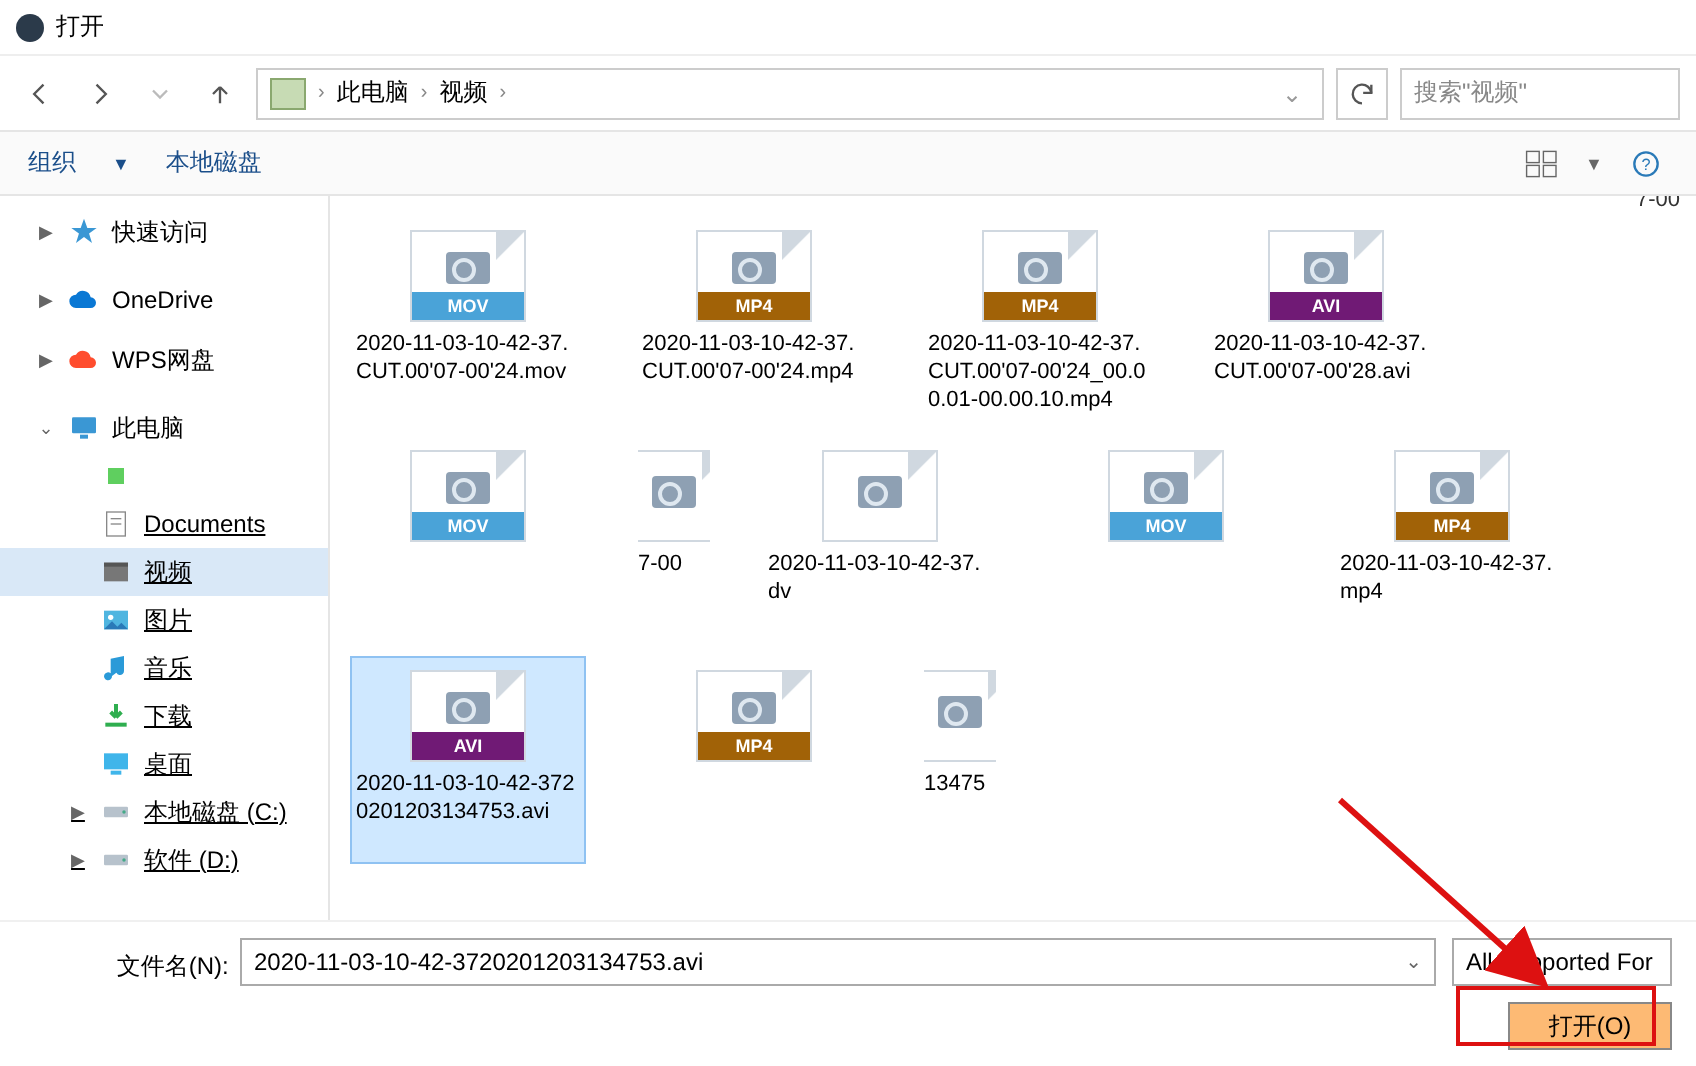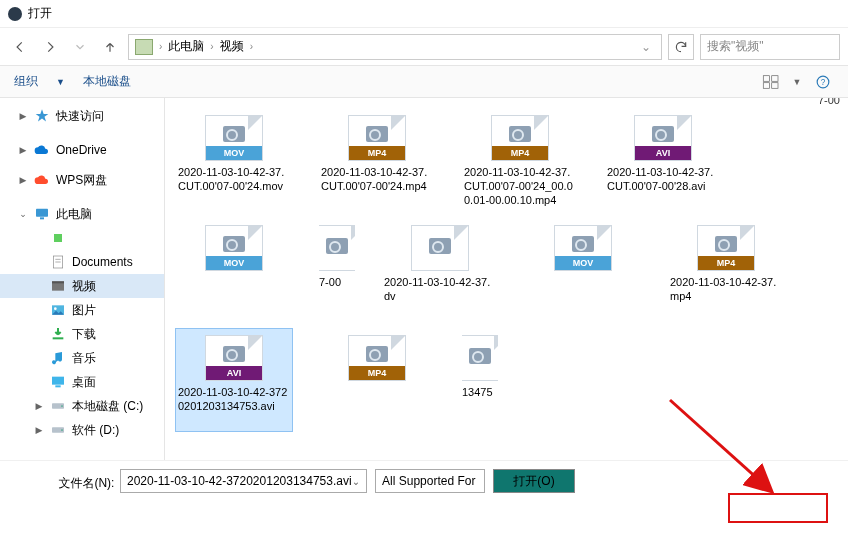--- a/index.html
+++ b/index.html
@@ -19,21 +19,21 @@
 .refresh-btn { width: 26px; height: 26px; border: 1px solid #ccc; display: flex; align-items: center; justify-content: center; }
 .search { width: 140px; height: 26px; border: 1px solid #ccc; display: flex; align-items: center; padding: 0 6px; color: #888; gap: 4px; }
 
 .toolbar { height: 32px; display: flex; align-items: center; padding: 0 14px; gap: 18px; background: #fafafa; border-bottom: 1px solid #e5e5e5; color: #1a4e8a; }
 .toolbar .right { margin-left: auto; display: flex; gap: 4px; }
 .tool-icon { width: 22px; height: 18px; display: flex; align-items: center; justify-content: center; color: #555; }
 
 .content { display: flex; height: 362px; }
 .sidebar { width: 165px; border-right: 1px solid #e5e5e5; overflow-y: auto; padding-top: 6px; }
 .side-item { display: flex; align-items: center; height: 24px; padding-left: 18px; gap: 6px; cursor: default; }
-.side-item.l2 { padding-left: 34px; }
+.side-item.l2 { padding-left: 34px; text-decoration: underline; }
 .side-item.sel { background: #d9e8f7; }
 .side-item .exp { width: 10px; font-size: 9px; color: #666; display: inline-block; text-align: center; }
 .side-item .noexp { width: 10px; display: inline-block; }
 .si-ico { width: 16px; height: 16px; display: flex; align-items: center; justify-content: center; }
 .side-label { font-size: 12px; white-space: nowrap; }
 
 .files { flex: 1; display: flex; flex-wrap: wrap; align-content: flex-start; gap: 6px 25px; padding: 10px 10px; overflow-y: auto; position: relative; }
 .truncated-label { position: absolute; top: -4px; right: 8px; font-size: 11px; color: #333; }
 .file { width: 118px; display: flex; flex-direction: column; align-items: center; padding: 6px 2px 4px; border: 1px solid transparent; }
 .file.sel { background: #cfe8ff; border-color: #8fc2f2; }
@@ -41,28 +41,28 @@
 .thumb .fold { position: absolute; top: 0; right: 0; width: 14px; height: 14px; background: linear-gradient(135deg, #d0d8e0 48%, #fff 52%); }
 .thumb .cam { width: 22px; height: 16px; background: #8ea0b3; border-radius: 2px; margin-bottom: 4px; position: relative; }
 .thumb .cam::before { content: ""; position: absolute; left: 3px; top: 3px; width: 8px; height: 8px; border: 2px solid #dfe8f0; border-radius: 50%; }
 .thumb .badge { width: 100%; height: 14px; display: flex; align-items: center; justify-content: center; font-size: 9px; font-weight: bold; color: #fff; }
 .b-mov { background: #4aa3d8; } .b-mp4 { background: #a16207; } .b-avi { background: #701a75; }
 .thumb.nobadge { justify-content: center; }
 .fname { font-size: 11px; text-align: left; line-height: 14px; margin-top: 4px; min-height: 42px; word-break: break-all; }
 .file.half { width: 38px; overflow: hidden; }
 .file.half .fname { width: 36px; }
 
-.bottombar { padding: 8px 12px 8px 120px; display: flex; gap: 8px; position: relative; border-top: 1px solid #f0f0f0; }
+.bottombar { padding: 8px 12px 8px 120px; display: flex; flex-direction: column; gap: 8px; position: relative; border-top: 1px solid #f0f0f0; }
 .fn-label { position: absolute; left: 120px; top: 14px; transform: translateX(-110%); font-size: 12px; }
 .row1 { display: flex; gap: 8px; }
 .fn-input { flex: 1; height: 24px; border: 1px solid #aaa; padding: 0 6px; font-size: 12px; display: flex; align-items: center; justify-content: space-between; background: #fff; }
 .fn-input .dd { color: #666; font-size: 10px; }
 .filter { width: 110px; height: 24px; border: 1px solid #aaa; display: flex; align-items: center; padding: 0 6px; font-size: 12px; white-space: nowrap; overflow: hidden; }
 .row2 { display: flex; justify-content: flex-end; gap: 8px; }
-.btn { min-width: 82px; height: 24px; border: 1px solid #888; background: #0f766e; display: flex; align-items: center; justify-content: center; font-size: 12px; }
+.btn { min-width: 82px; height: 24px; border: 1px solid #888; background: #fdba74; display: flex; align-items: center; justify-content: center; font-size: 12px; }
 .open-annot { position: absolute; border: 2px solid #d11; pointer-events: none; }
 .arrow-annot { position: absolute; pointer-events: none; }
 
 
 .ico-star svg, .ico-cloud svg, .ico-wps svg, .ico-pc svg, .ico-doc svg, .ico-vid svg, .ico-img svg, .ico-dl svg, .ico-music svg, .ico-desk svg, .ico-drive svg { width: 16px; height: 16px; }
 </style>
 </head>
 <body>
 
 <div class="titlebar">
@@ -216,36 +216,36 @@
           <svg viewBox="0 0 24 24">
             <rect x="3" y="5" width="18" height="14" fill="#4fb5e0"></rect>
             <circle cx="8" cy="10" r="2" fill="#fff"></circle>
             <path d="M3 19l6-6 4 4 3-3 5 5H3z" fill="#2a7ab8"></path>
           </svg>
         </span>
       <span class="side-label">图片</span>
     </div>
     <div class="side-item l2">
       <span class="noexp"></span>
+      <span class="si-ico ico-music">
+          <svg viewBox="0 0 24 24">
+            <path d="M9 18a3 3 0 11-1-2V5l10-2v11a3 3 0 11-1-2" fill="#2a9ad8"></path>
+          </svg>
+        </span>
+      <span class="side-label">音乐</span>
+    </div>
+    <div class="side-item l2">
+      <span class="noexp"></span>
       <span class="si-ico ico-dl">
           <svg viewBox="0 0 24 24">
             <path d="M12 3v10m0 0l-4-4m4 4l4-4" stroke="#2fae4f" stroke-width="3" fill="none"></path>
             <rect x="4" y="17" width="16" height="3" fill="#2fae4f"></rect>
           </svg>
         </span>
       <span class="side-label">下载</span>
-    </div>
-    <div class="side-item l2">
-      <span class="noexp"></span>
-      <span class="si-ico ico-music">
-          <svg viewBox="0 0 24 24">
-            <path d="M9 18a3 3 0 11-1-2V5l10-2v11a3 3 0 11-1-2" fill="#2a9ad8"></path>
-          </svg>
-        </span>
-      <span class="side-label">音乐</span>
     </div>
     <div class="side-item l2">
       <span class="noexp"></span>
       <span class="si-ico ico-desk">
           <svg viewBox="0 0 24 24">
             <rect x="3" y="4" width="18" height="12" fill="#3fb5ea"></rect>
             <rect x="8" y="17" width="8" height="3" fill="#3fb5ea"></rect>
           </svg>
         </span>
       <span class="side-label">桌面</span>

